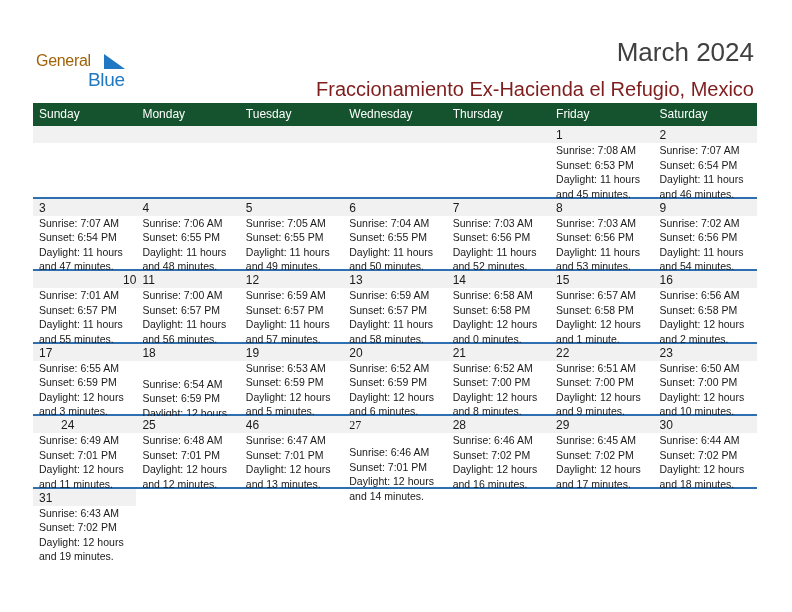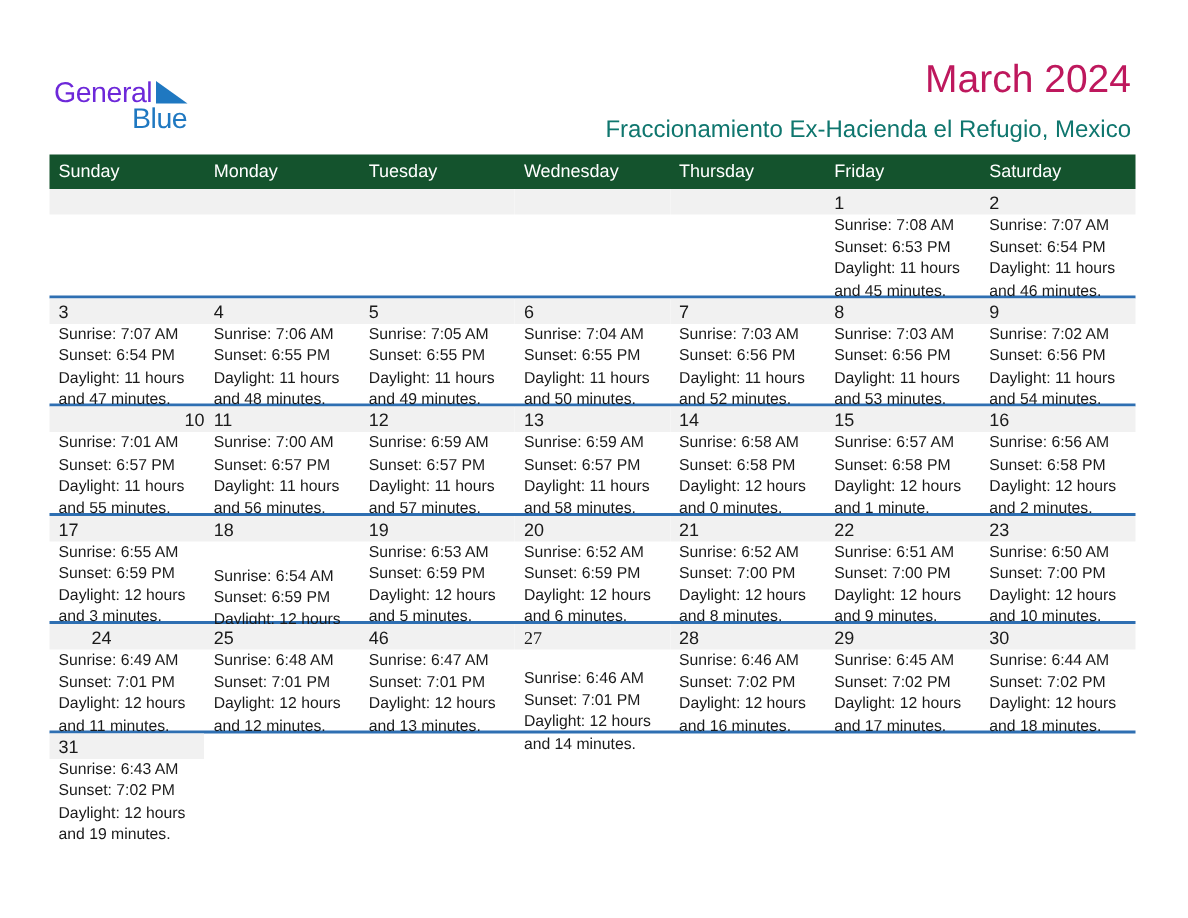--- a/index.html
+++ b/index.html
@@ -1,27 +1,27 @@
 <!DOCTYPE html>
 <html><head>
   <meta charset="utf-8">
   <style>
     * { box-sizing: border-box; margin: 0; padding: 0; }
     html, body { width: 792px; height: 612px; background: #ffffff; overflow: hidden; }
     body { position: relative; font-family: "Liberation Sans", sans-serif; color: #1a1a1a; }
 
     .logo { position: absolute; left: 36px; top: 52px; width: 100px; height: 36px; }
-    .logo-general { position: absolute; left: 0; top: 0; font-size: 19px; color: #6d28d9; letter-spacing: -0.3px; }
+    .logo-general { position: absolute; left: 0; top: 0; font-size: 16px; color: #a16207; letter-spacing: -0.3px; }
     .logo-blue { position: absolute; left: 52px; top: 17px; font-size: 19px; color: #1f78c1; letter-spacing: -0.3px; }
     .logo-tri { position: absolute; left: 68px; top: 2px; width: 0; height: 0;
       border-left: 21px solid #1f78c1; border-top: 15px solid transparent; }
     .logo-tri::after { content: ""; }
 
-    .title { position: absolute; right: 38px; top: 37px; font-size: 26px; color: #be185d; text-align: right; }
-    .subtitle { position: absolute; right: 38px; top: 78px; font-size: 16px; color: #0f766e; text-align: right; white-space: nowrap; }
+    .title { position: absolute; right: 38px; top: 37px; font-size: 26px; color: #404040; text-align: right; }
+    .subtitle { position: absolute; right: 38px; top: 78px; font-size: 20px; color: #7f1d1d; text-align: right; white-space: nowrap; }
 
     .cal { position: absolute; left: 33px; top: 103px; width: 724px; }
     .hdr { display: flex; height: 23px; background: #14532d; }
     .hdr-cell { flex: 1; color: #ffffff; font-size: 12px; padding: 4px 0 0 6px; }
 
     .week { display: flex; height: 72.5px; border-bottom: 2px solid #2e6fb2; }
     .week.last { border-bottom: none; }
     .day { flex: 1; position: relative; }
     .date-band { height: 17px; background: #f1f1f1; font-size: 12px; padding: 2px 0 0 6px; color: #1a1a1a; }
     .info { font-size: 10.5px; line-height: 13.5px; padding: 1px 0 0 6px; color: #1a1a1a; white-space: nowrap; }

